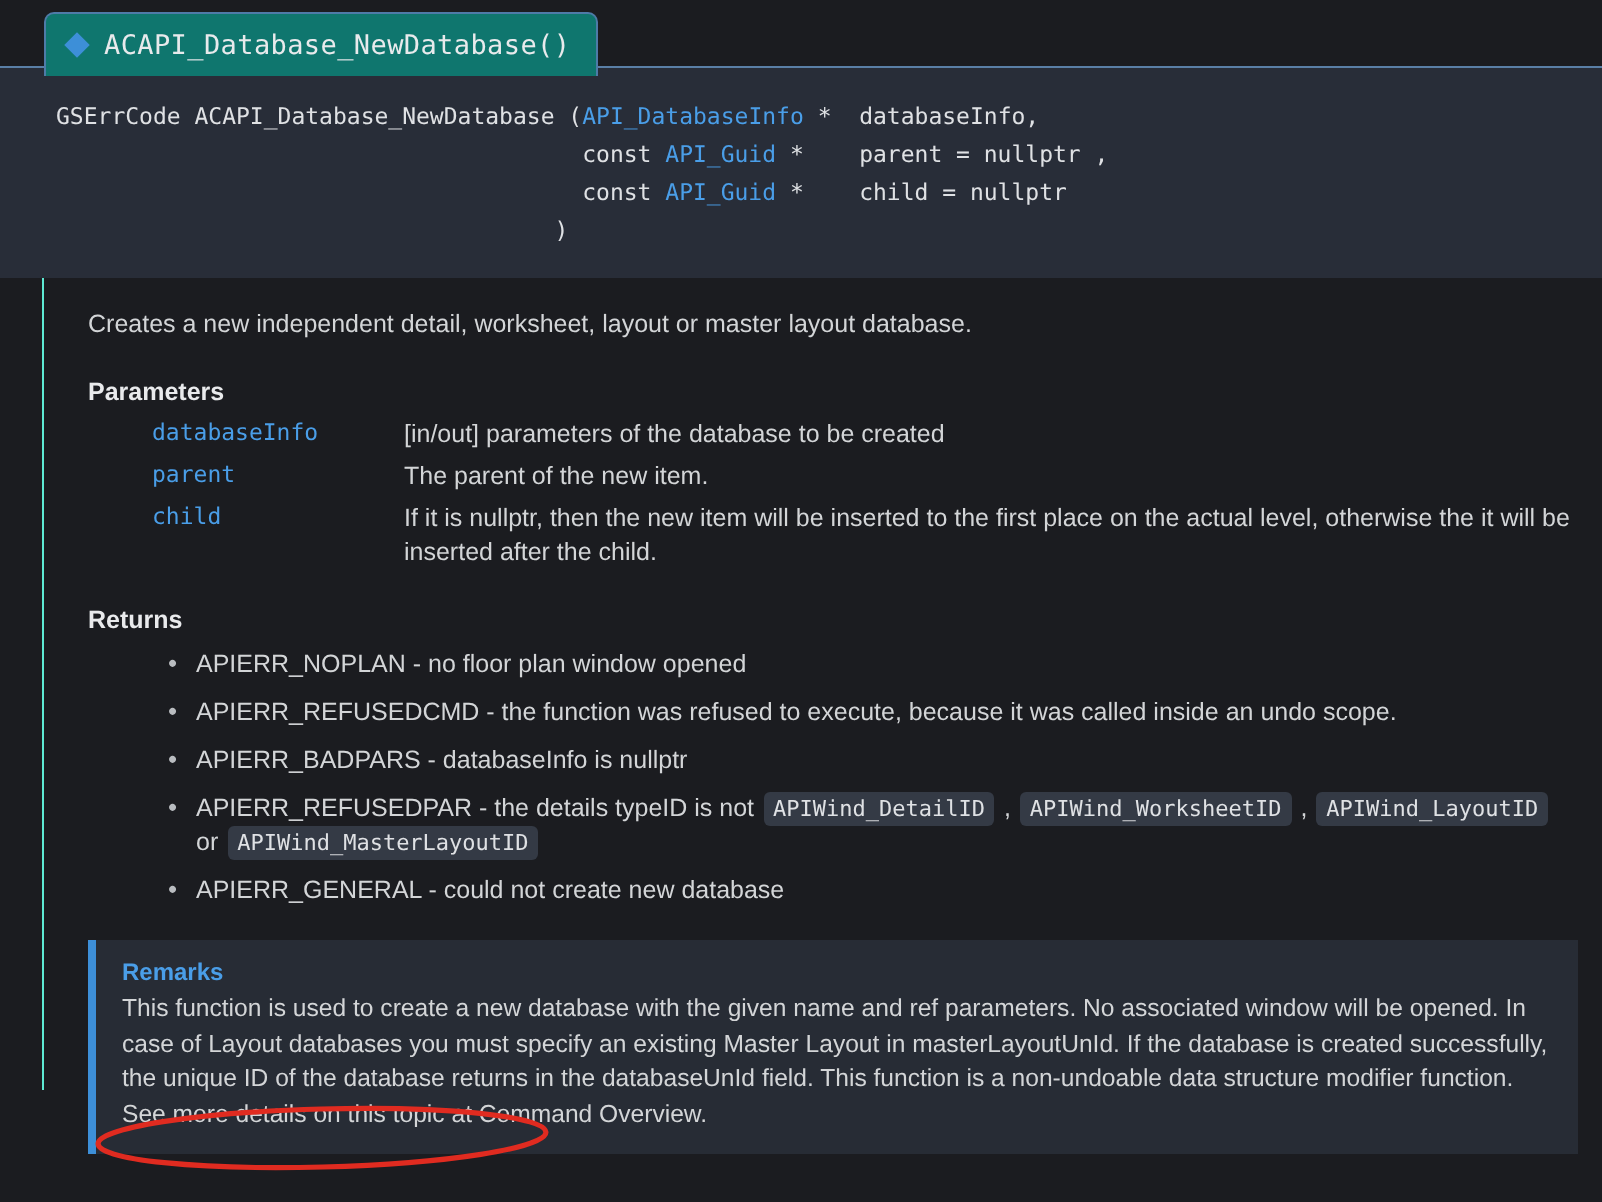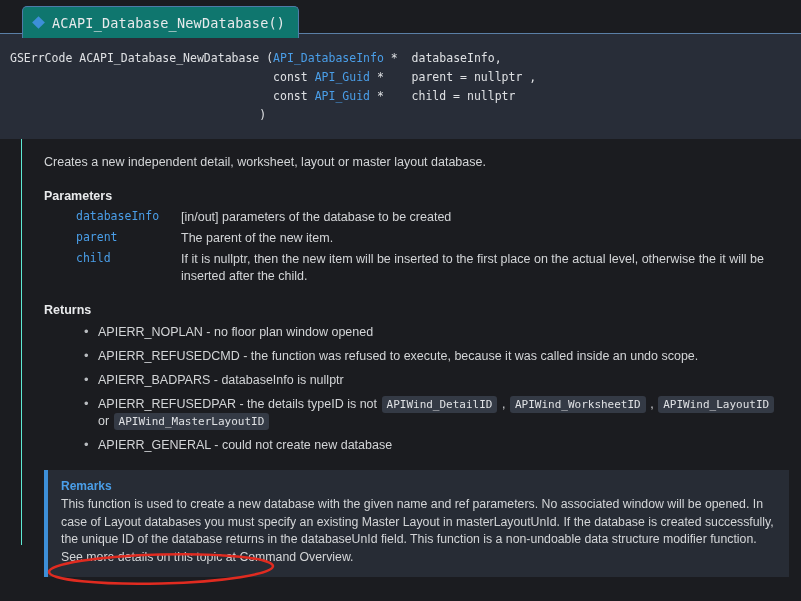--- a/index.html
+++ b/index.html
@@ -30,21 +30,21 @@
   .fn-tab-title {
     font-family: "DejaVu Sans Mono", monospace;
     font-size: 13.5px; color: #e8eaec; letter-spacing: .2px;
   }
 
   
   .sig-panel {
     position: relative; margin-top: -1px;
     background: #282d38;
     border-top: 1px solid #5a7fa6;
-    padding: 15px 0 14px 10px;
+    padding: 15px 0 14px 28px;
     z-index: 1;
   }
   .sig-line {
     font-family: "DejaVu Sans Mono", monospace;
     font-size: 11.5px; line-height: 19px;
     color: #dfe1e4; white-space: pre;
   }
   .t-type { color: #4a9ee8; }
   .t-kw   { color: #dfe1e4; }
 
@@ -63,21 +63,21 @@
     margin-top: 18px; margin-bottom: 6px;
   }
 
   
   .param-row { display: flex; margin: 4px 0; font-size: 12.5px; }
   .param-name {
     width: 105px; flex: 0 0 105px; margin-left: 32px;
     font-family: "DejaVu Sans Mono", monospace;
     font-size: 11.5px; color: #4a9ee8;
   }
-  .param-desc { color: #d3d5d7; line-height: 17px; }
+  .param-desc { color: #d3d5d7; line-height: 17px; margin-left: 21px; }
 
   
   ul.ret { list-style: none; margin: 2px 0 0 40px; }
   ul.ret li {
     position: relative; padding-left: 14px; margin: 7px 0;
     font-size: 12.5px; line-height: 17px; color: #d3d5d7;
   }
   ul.ret li::before {
     content: "•"; position: absolute; left: 0; top: -1px;
     color: #b9bcc0; font-size: 13px;

